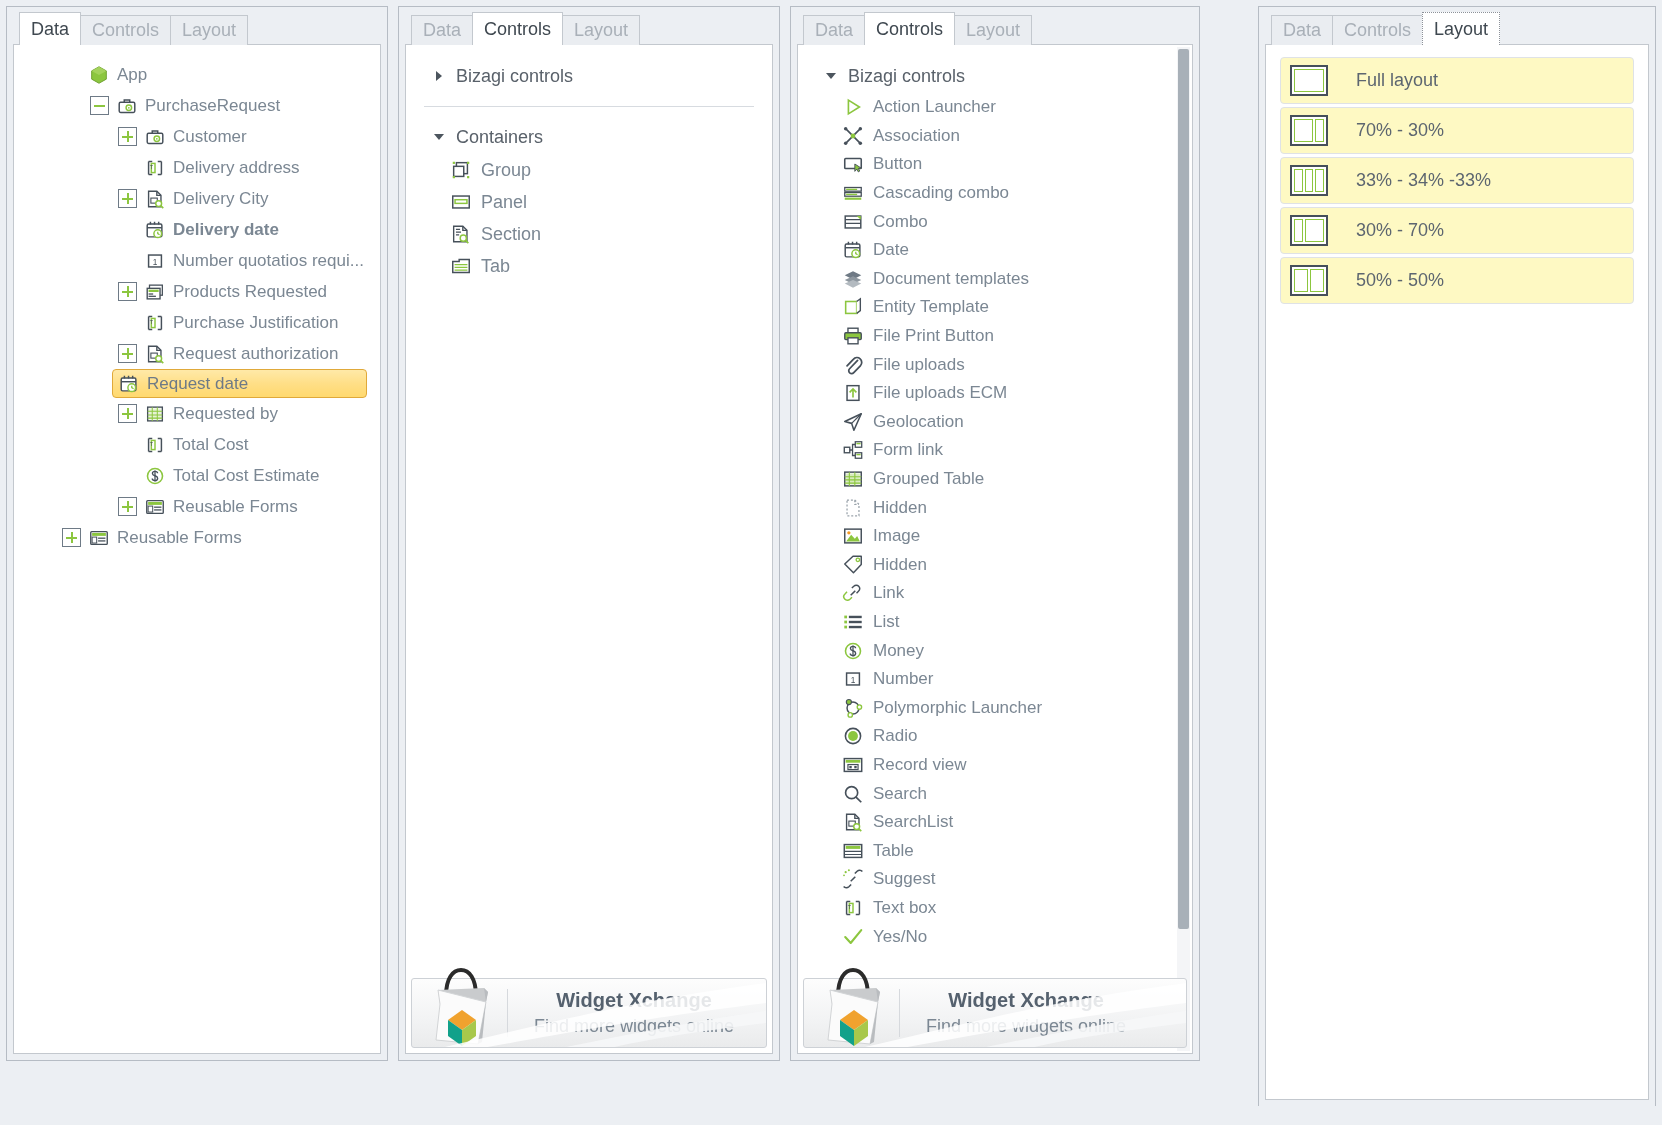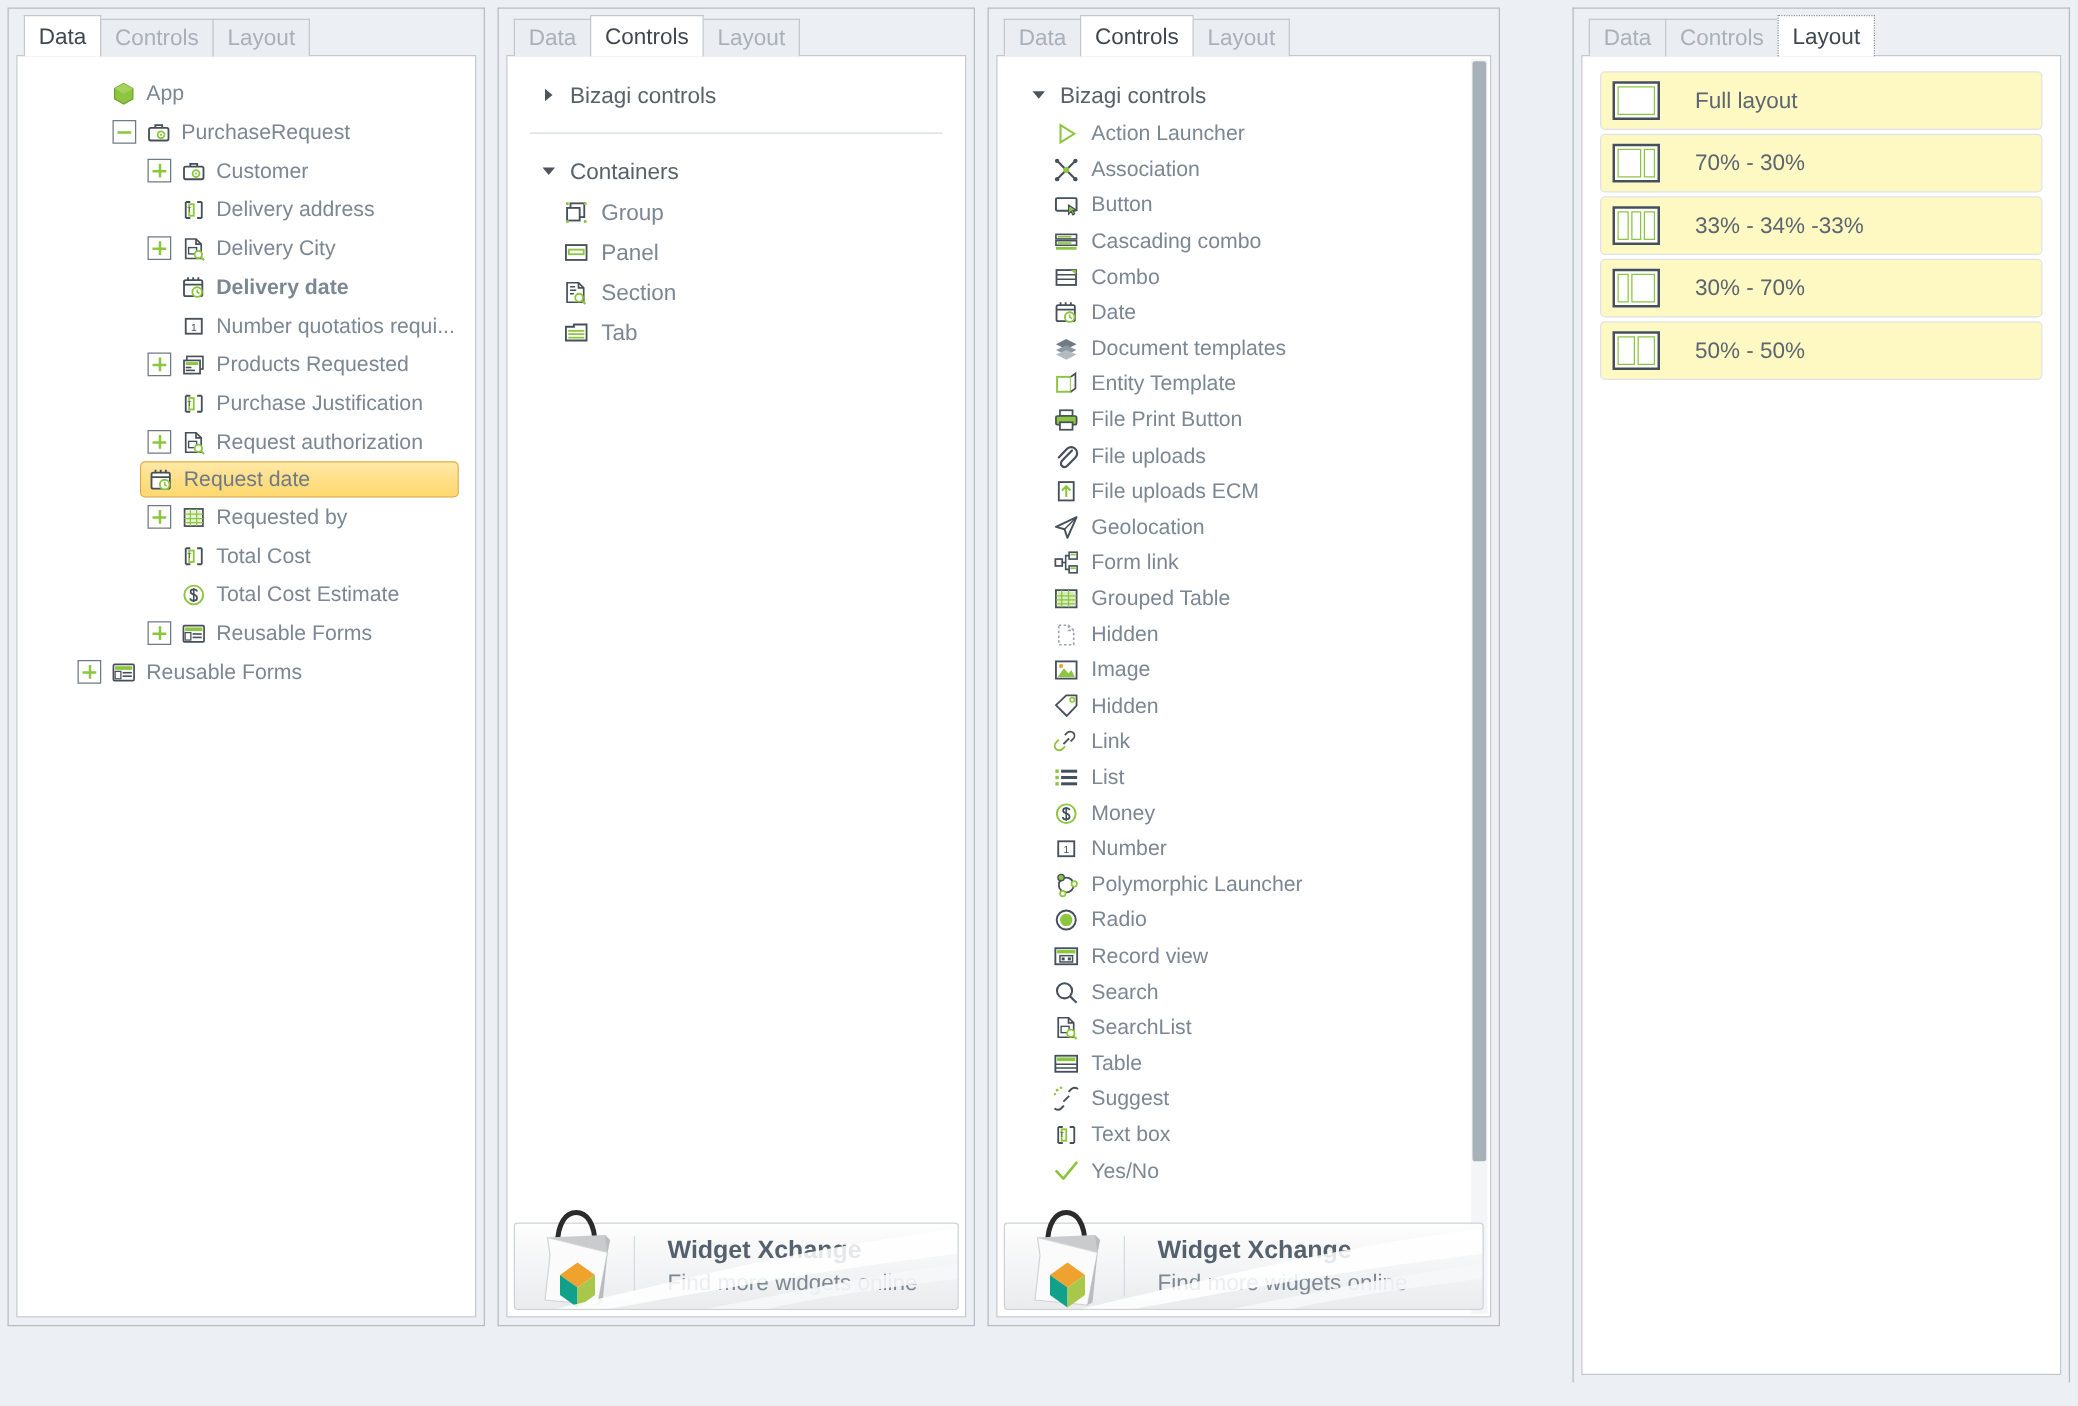--- a/index.html
+++ b/index.html
@@ -177,20 +177,21 @@
   }
   .wx-bag { position: absolute; left: 10px; top: -16px; }
   .wx-sep {
     width: 1px; height: 48px; background: #d6d9dd;
     flex: 0 0 1px;
   }
   .wx-txt { padding-left: 26px; }
   .wx-title {
     font-size: 20px; font-weight: bold; color: #55616e;
     line-height: 26px;
+    text-align: center;
   }
   .wx-sub { font-size: 18px; color: #7b8793; line-height: 26px; }
   .wx-swoosh {
     position: absolute; right: 0; top: 0; bottom: 0; width: 330px;
     pointer-events: none; overflow: hidden;
   }
 
   
   .llist { padding: 12px 14px 0 14px; }
   .lrow {

